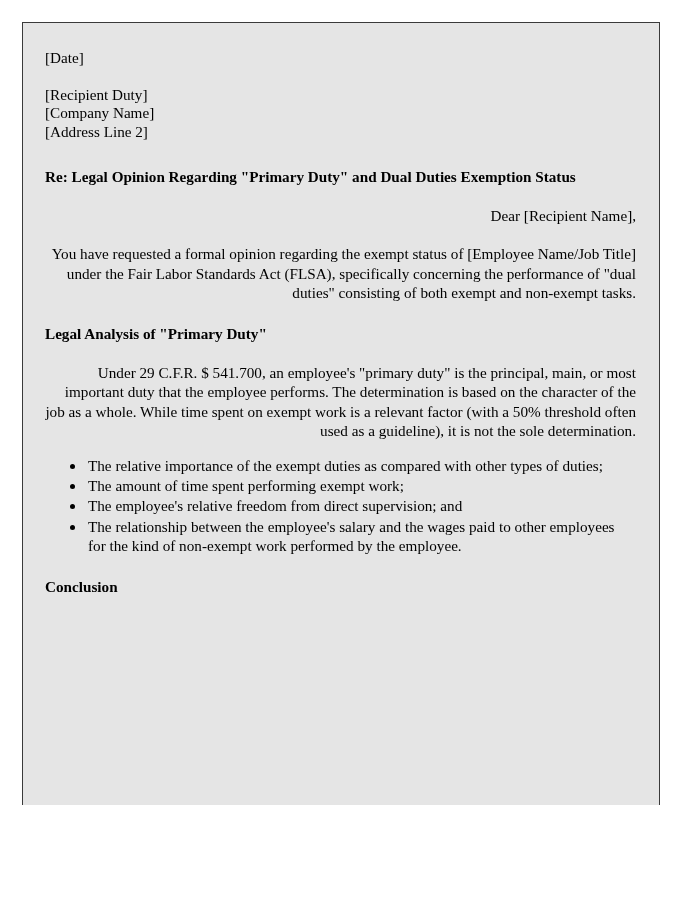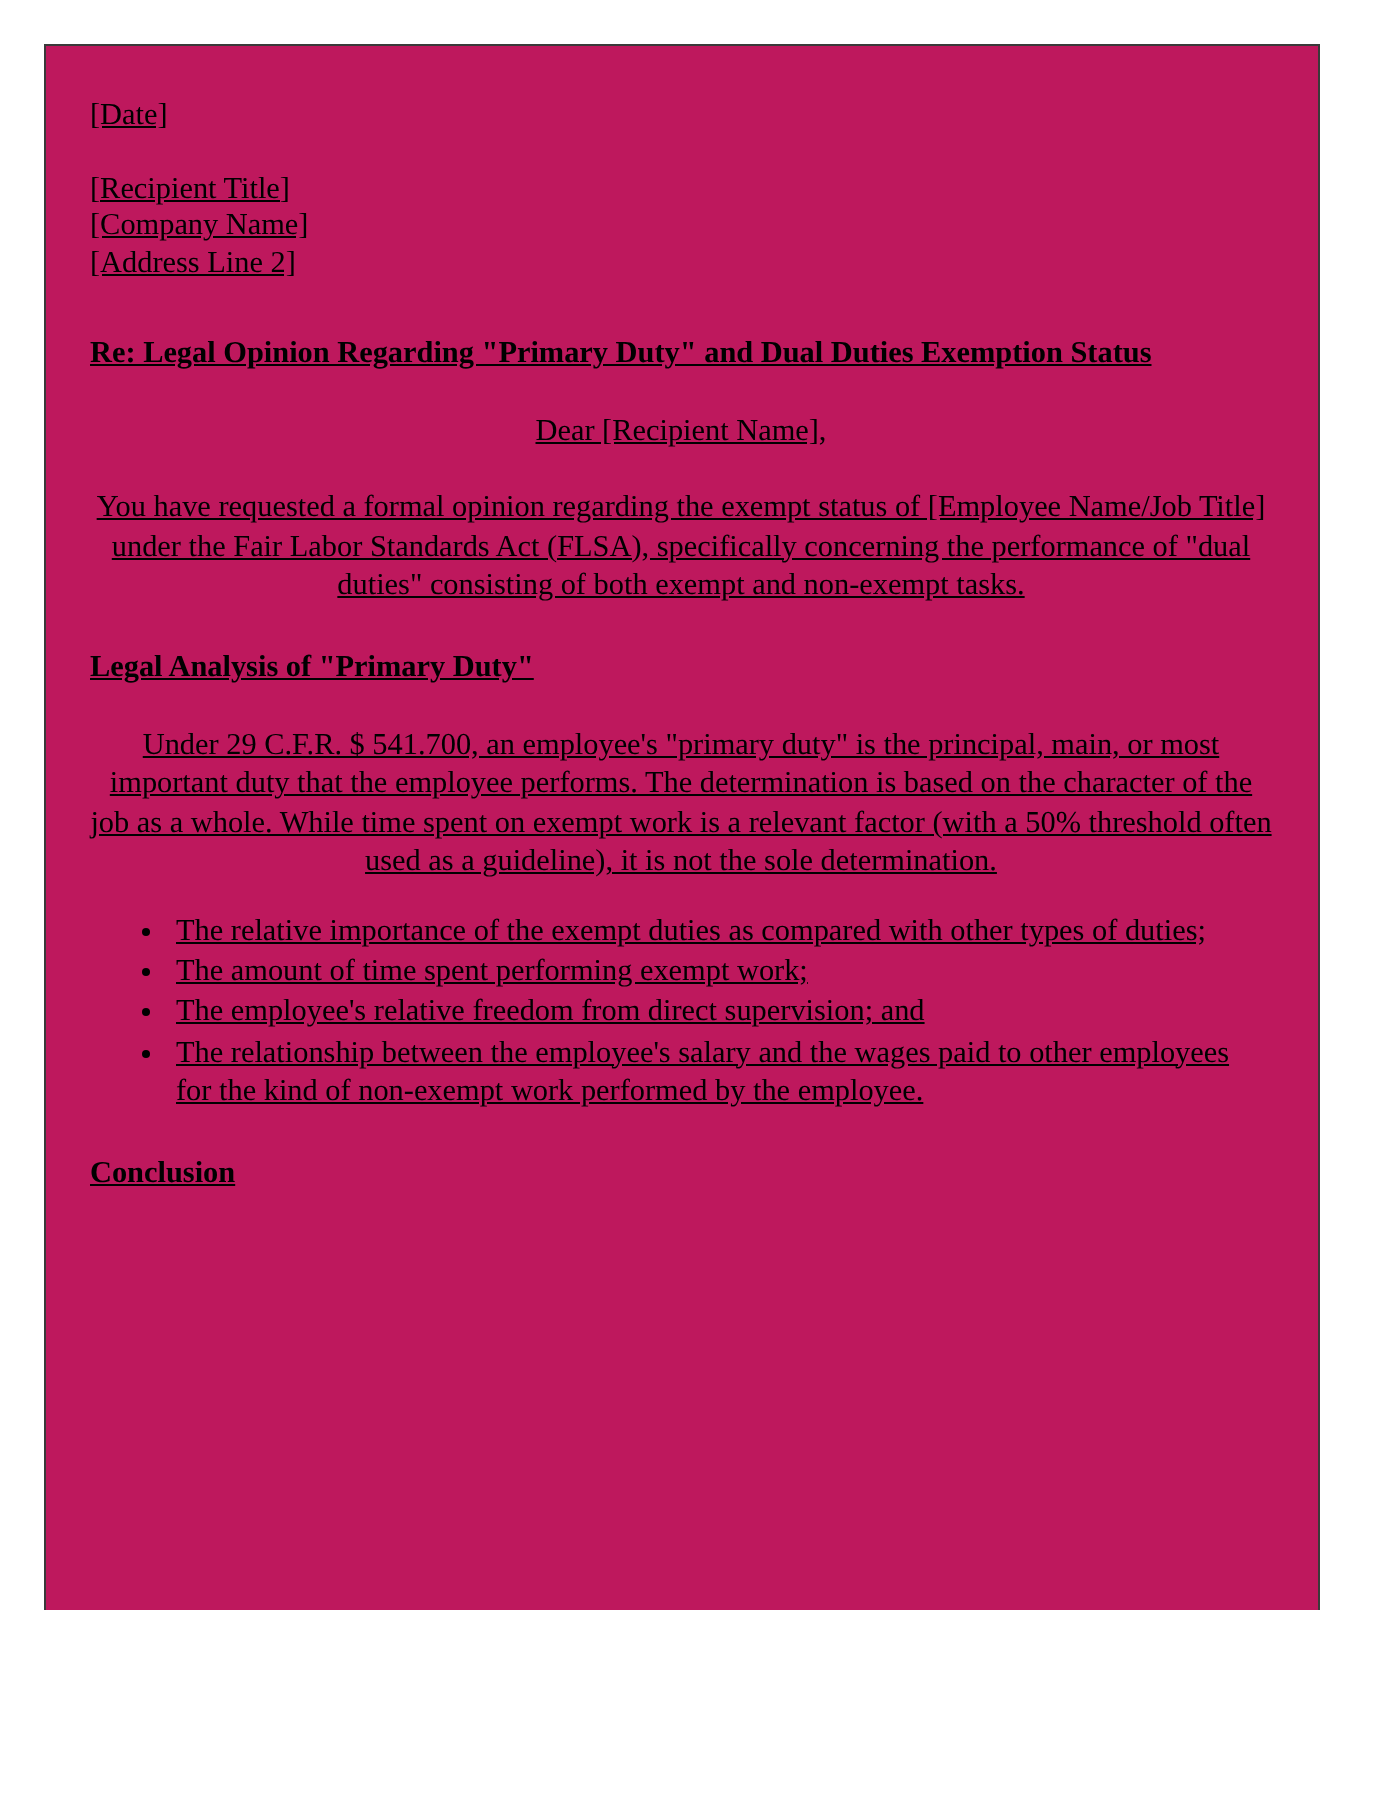--- a/index.html
+++ b/index.html
@@ -19,23 +19,22 @@
     position: absolute;
     left: 22px;
     top: 22px;
     width: 638px;   
     height: 783px;  
     box-sizing: border-box;
     border-left: 1px solid #3a3a3a;
     border-top: 1px solid #3a3a3a;
     border-right: 1px solid #3a3a3a;
     border-bottom: none;
-    background: #be185d;
+    background: #e5e5e5;
     overflow: hidden;
-    text-decoration: underline;
   }
 
   .page-body {
     padding: 26px 23px 0 22px;
     font-size: 15.2px;
     line-height: 1.28;
   }
 
   .addr-block {
     margin: 0 0 0 0;
@@ -50,21 +49,21 @@
 
   .subject-line {
     font-weight: bold;
     margin: 26px 0 0 0;
     line-height: 1.28;
   }
 
   .para {
     margin: 19px 0 0 0;
     line-height: 1.28;
-    text-align: center;
+    text-align: right;
   }
 
   .section-heading {
     font-weight: bold;
     margin: 22px 0 0 0;
     line-height: 1.28;
   }
 
   .criteria-list {
     margin: 15px 0 0 0;
@@ -83,21 +82,21 @@
 <div class="page-sheet">
   <div class="page-body">
 
     <div class="addr-block">
       <p class="addr-line">[Date]</p>
     </div>
 
     <div class="addr-gap"></div>
 
     <div class="addr-block">
-      <p class="addr-line">[Recipient Title]</p>
+      <p class="addr-line">[Recipient Duty]</p>
       <p class="addr-line">[Company Name]</p>
       <p class="addr-line">[Address Line 2]</p>
     </div>
 
     <p class="subject-line">Re: Legal Opinion Regarding "Primary Duty" and Dual Duties Exemption Status</p>
 
     <p class="para">Dear [Recipient Name],</p>
 
     <p class="para">You have requested a formal opinion regarding the exempt status of [Employee Name/Job Title] under the Fair Labor Standards Act (FLSA), specifically concerning the performance of "dual duties" consisting of both exempt and non-exempt tasks.</p>
 

